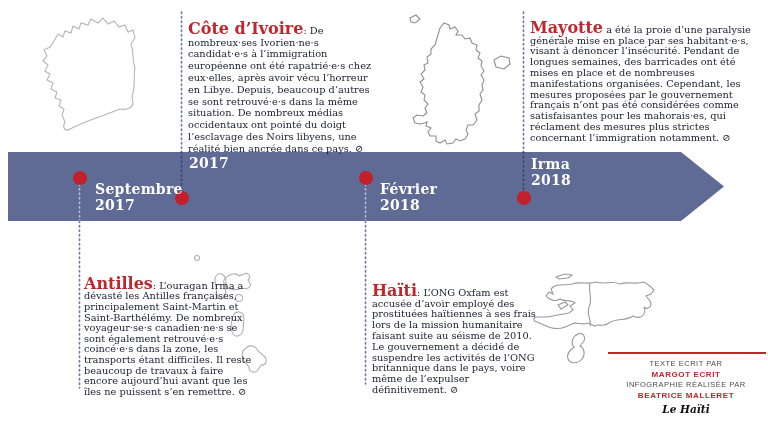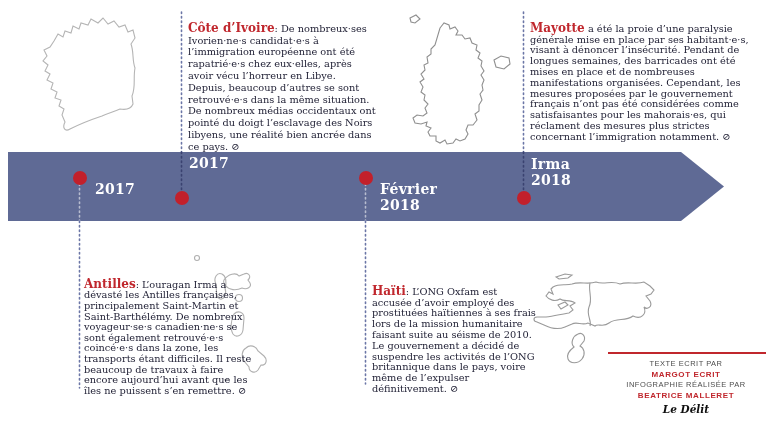--- a/index.html
+++ b/index.html
@@ -2,21 +2,21 @@
 <html><head>
 <meta charset="utf-8">
 <style>
   html,body{margin:0;padding:0;background:#ffffff;}
   .canvas{position:relative;width:768px;height:426px;background:#ffffff;overflow:hidden;
           font-family:"DejaVu Serif",serif;}
   svg.bg{position:absolute;left:0;top:0;}
 
   
   .block{position:absolute;color:#1d1d32;text-align:left;}
-  .block .lead{color:#c0272d;font-weight:bold;font-size:12px;margin-top:34px;}
+  .block .lead{color:#c0272d;font-weight:bold;font-size:16px;margin-top:34px;}
   .block .proh{font-size:10px;}
   .b-civ{left:188px;top:13px;width:188px;font-size:9.8px;line-height:11.8px;}
   .b-may{left:530px;top:13px;width:233px;font-size:9.8px;line-height:10.8px;}
   .b-ant{left:84px;top:269px;width:172px;font-size:9.8px;line-height:10.6px;}
   .b-hai{left:372px;top:276px;width:168px;font-size:9.8px;line-height:10.8px;}
 
   
   .tl-label{position:absolute;color:#ffffff;font-weight:bold;font-size:14px;line-height:16px;
             font-family:"DejaVu Serif",serif;letter-spacing:0.3px;}
 
@@ -92,20 +92,21 @@
                C105,56 97,51 89,57 C83,62 78,57 75,60 L68,57 C62,60 57,55 52,58 L45,61
                C38,64 30,62 24,59 L17,56 C13,55 13,51 17,51 L26,51 C34,50 42,48 49,47
                L53,44 50,40 55,37 C50,33 44,36 40,33 C35,36 29,34 26,30 L29,26 33,28 31,23 Z"></path>
       <path d="M70,17 C68,25 73,33 69,41 C66,49 72,54 70,60"></path>
       <path d="M38,39 l7,-3 3,3 -7,4 -3,-4 Z"></path>
       <path d="M58,68 C62,66 66,70 64,75 L60,80 C64,82 66,88 62,93 C58,98 50,98 48,93 C46,88 50,84 54,81 C50,77 53,70 58,68 Z"></path>
     </g>
   </svg>
 
   <div class="tl-label" style="left:95px;top:181px">
+    <div>Septembre</div>
     <div>2017</div>
   </div>
   <div class="tl-label" style="left:189px;top:155px">
     <div>2017</div>
   </div>
   <div class="tl-label" style="left:380px;top:181px">
     <div>Février</div>
     <div>2018</div>
   </div>
   <div class="tl-label" style="left:531px;top:156px">
@@ -120,16 +121,16 @@
   <p class="block b-ant"><span class="lead">Antilles</span><span>: L’ouragan Irma a dévasté les Antilles françaises, principalement Saint-Martin et Saint-Barthélémy. De nombreux voyageur·se·s canadien·ne·s se sont également retrouvé·e·s coincé·e·s dans la zone, les transports étant difficiles. Il reste beaucoup de travaux à faire encore aujourd’hui avant que les îles ne puissent s’en remettre. </span><span class="proh">⊘</span></p>
 
   <p class="block b-hai"><span class="lead">Haïti</span><span>: L’ONG Oxfam est accusée d’avoir employé des prostituées haïtiennes à ses frais lors de la mission humanitaire faisant suite au séisme de 2010. Le gouvernement a décidé de suspendre les activités de l’ONG britannique dans le pays, voire même de l’expulser définitivement. </span><span class="proh">⊘</span></p>
 
   <div class="credits">
     <div class="rule"></div>
     <div class="c-label">TEXTE ECRIT PAR</div>
     <div class="c-name">MARGOT ECRIT</div>
     <div class="c-label">INFOGRAPHIE RÉALISÉE PAR</div>
     <div class="c-name">BEATRICE MALLERET</div>
-    <div class="c-pub">Le Délit</div>
+    <div class="c-pub">Le Haïti</div>
   </div>
 
 </div>
 
 </body></html>

